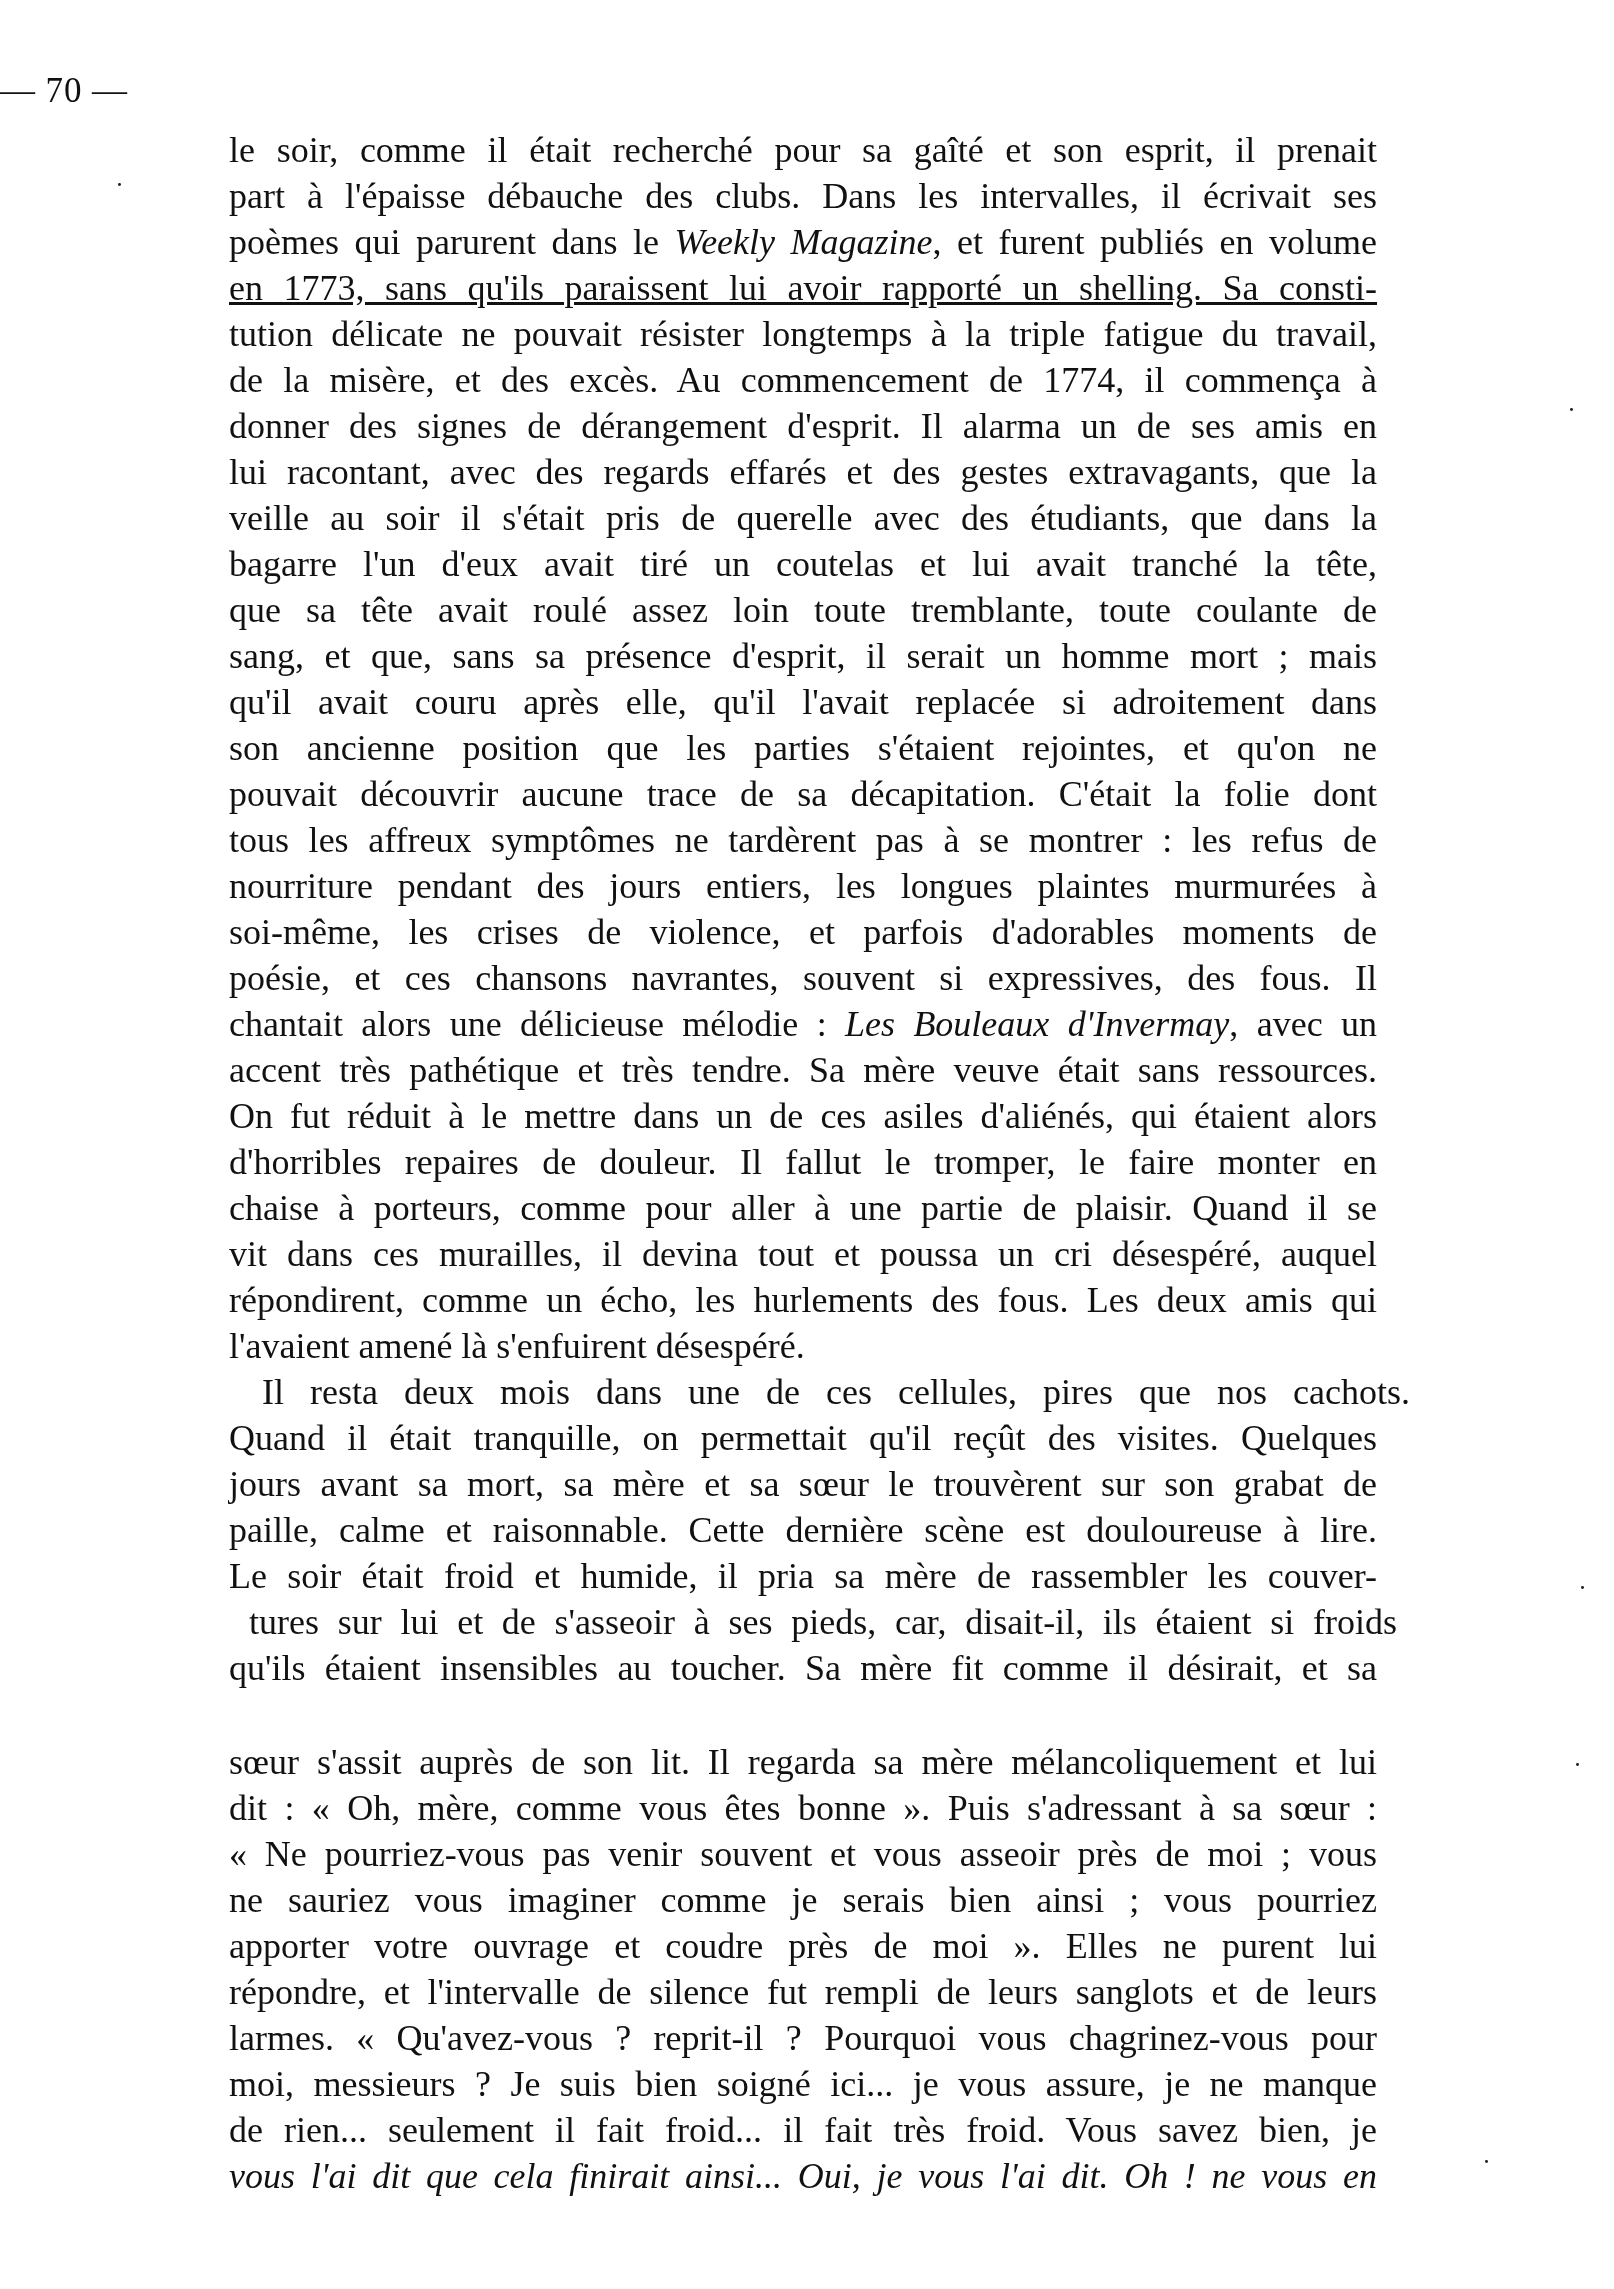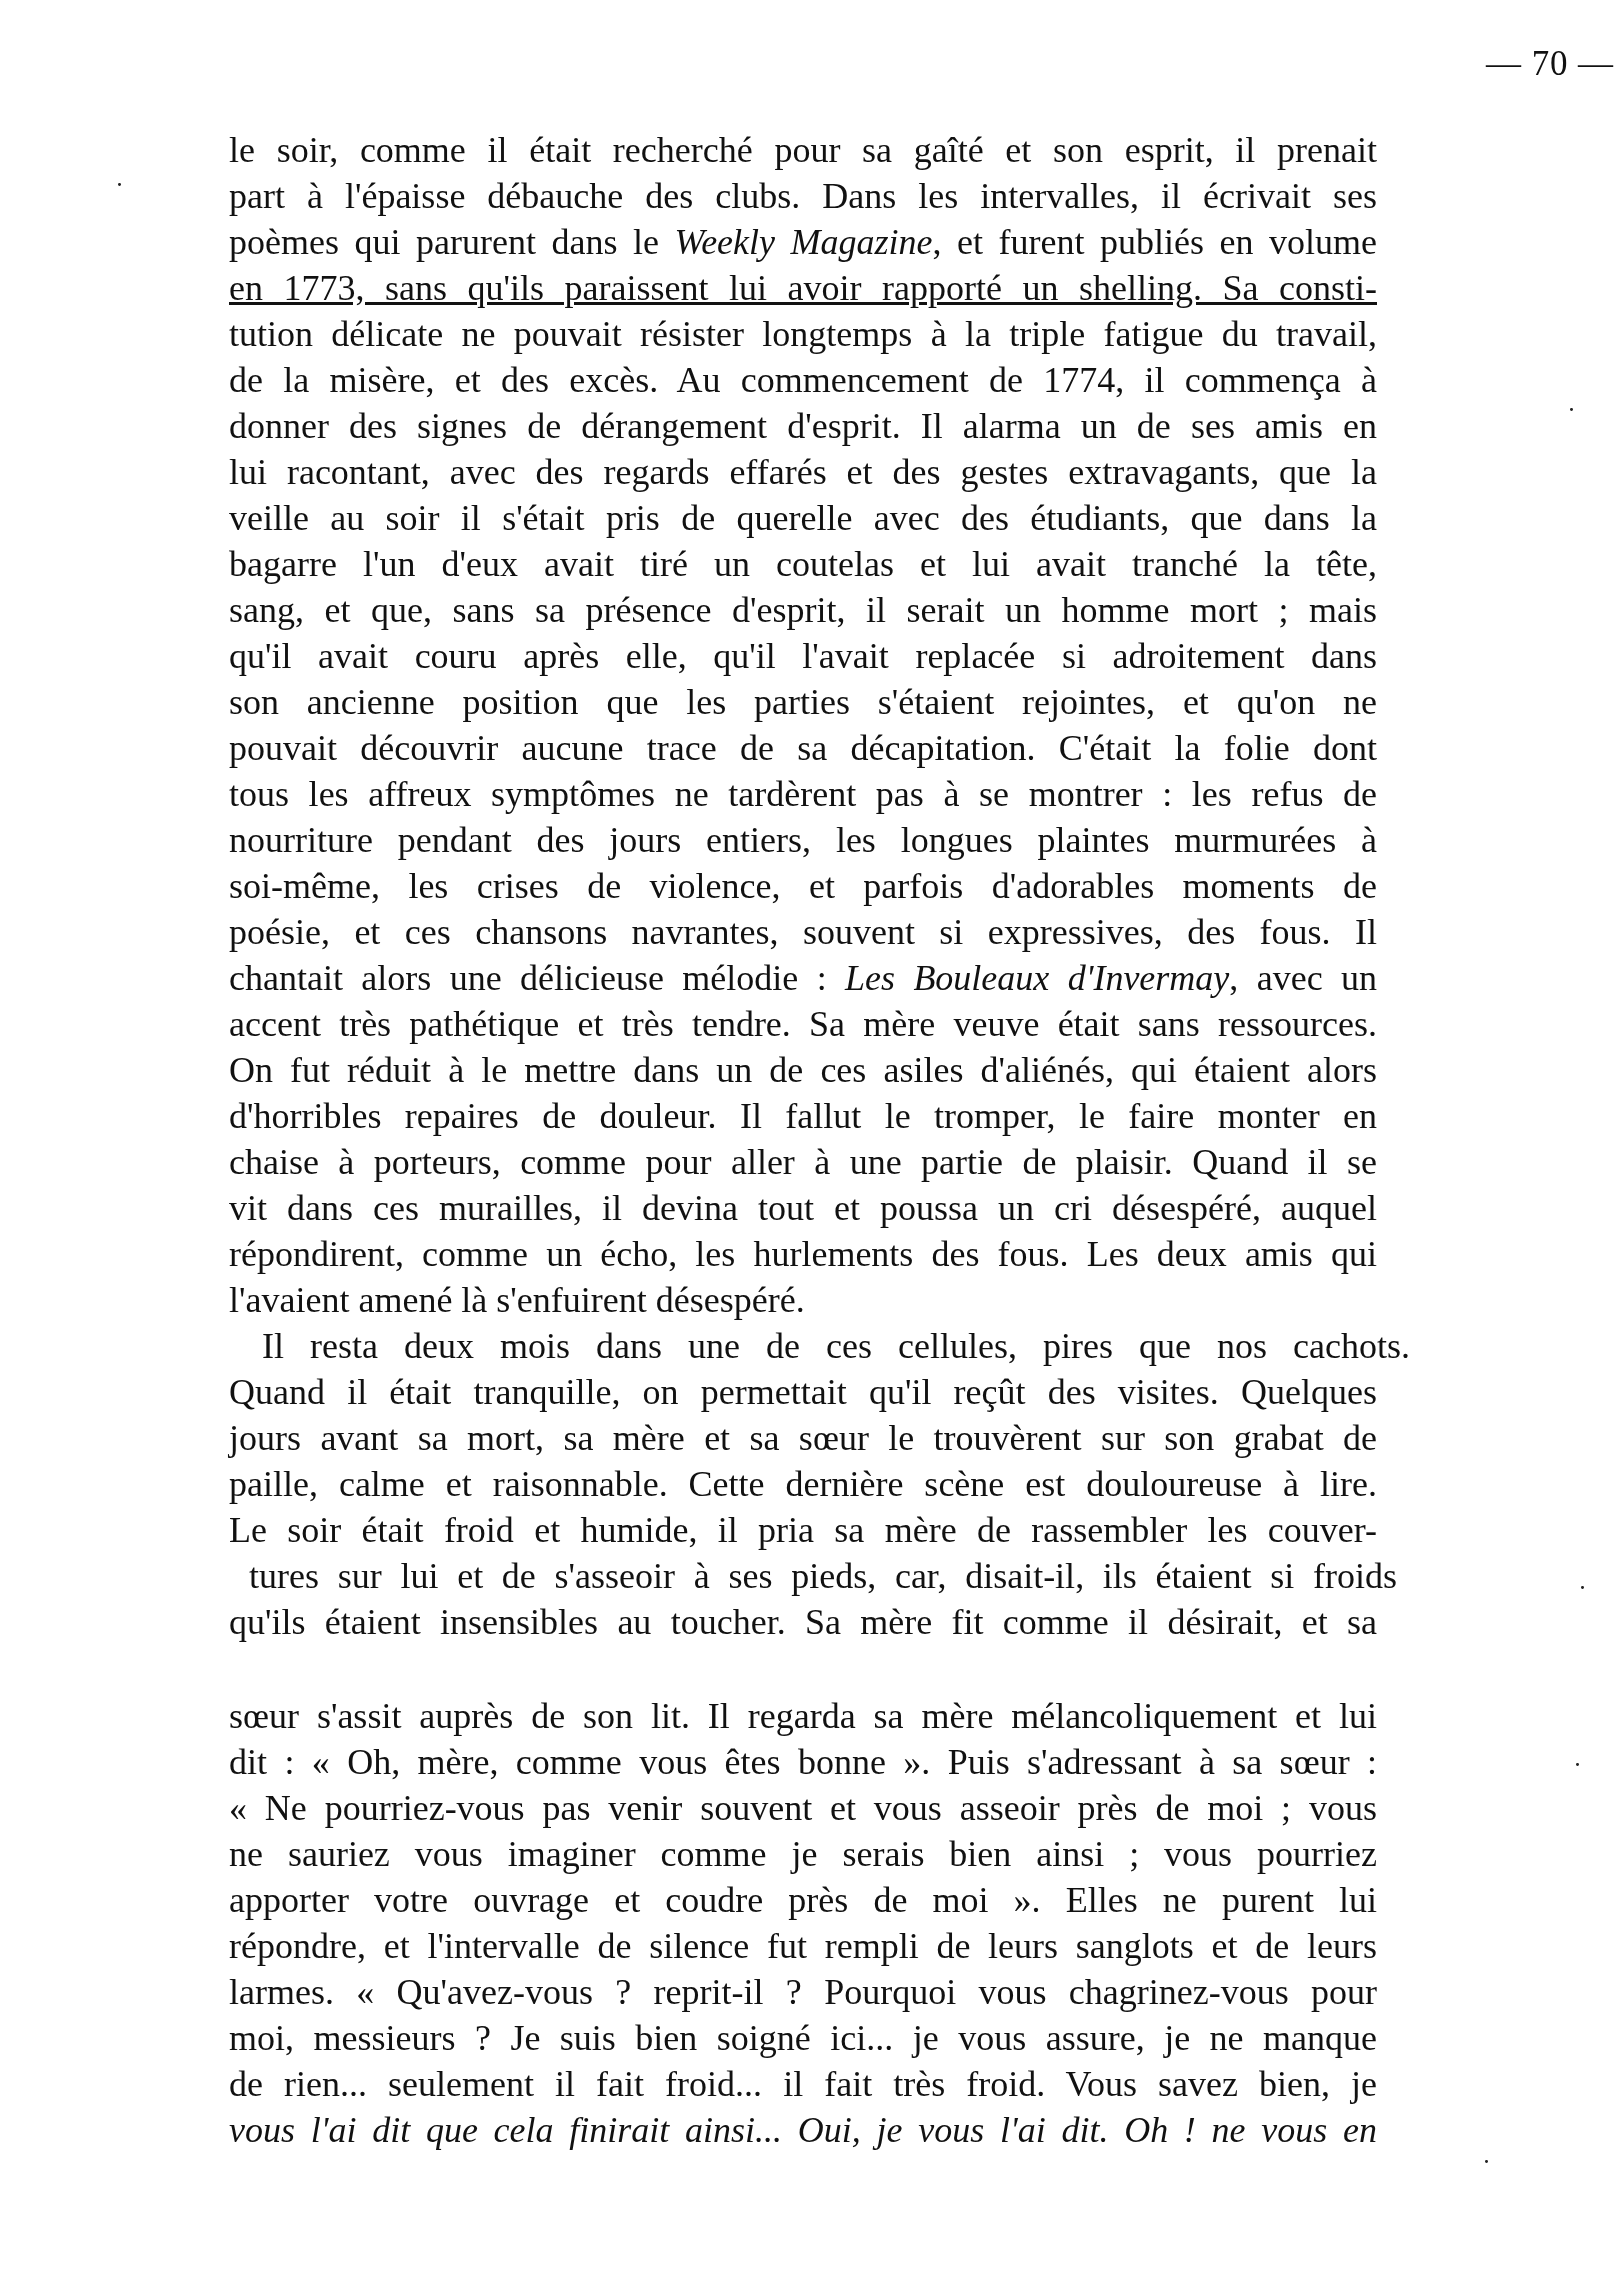--- a/index.html
+++ b/index.html
@@ -10,24 +10,24 @@
     body {
       width: 1614px;
       height: 2290px;
       position: relative;
       overflow: hidden;
       color: #111111;
       font-family: "Liberation Serif", "DejaVu Serif", serif;
     }
     .page-number {
       position: absolute;
-      top: 44px;
+      top: 71px;
       left: 0;
       width: 1614px;
-      text-align: right;
+      text-align: left;
       font-size: 35px;
       letter-spacing: 0.9px;
     }
     .text-block {
       position: absolute;
       top: 127px;
       left: 229px;
       width: 1148px;
     }
     .line {
@@ -66,20 +66,21 @@
       <div class="line" style="display: block; width: 1148px; text-align-last: justify;"><span>le soir, comme il était recherché pour sa gaîté et son esprit, il prenait</span></div>
       <div class="line" style="display: block; width: 1148px; text-align-last: justify;"><span>part à l'épaisse débauche des clubs. Dans les intervalles, il écrivait ses</span></div>
       <div class="line" style="display: block; width: 1148px; text-align-last: justify;"><span>poèmes qui parurent dans le </span><em>Weekly Magazine</em><span>, et furent publiés en volume</span></div>
       <div class="line" style="display: block; width: 1148px; text-align-last: justify; text-decoration: underline;"><span>en 1773, sans qu'ils paraissent lui avoir rapporté un shelling. Sa consti-</span></div>
       <div class="line" style="display: block; width: 1148px; text-align-last: justify;"><span>tution délicate ne pouvait résister longtemps à la triple fatigue du travail,</span></div>
       <div class="line" style="display: block; width: 1148px; text-align-last: justify;"><span>de la misère, et des excès. Au commencement de 1774, il commença à</span></div>
       <div class="line" style="display: block; width: 1148px; text-align-last: justify;"><span>donner des signes de dérangement d'esprit. Il alarma un de ses amis en</span></div>
       <div class="line" style="display: block; width: 1148px; text-align-last: justify;"><span>lui racontant, avec des regards effarés et des gestes extravagants, que la</span></div>
       <div class="line" style="display: block; width: 1148px; text-align-last: justify;"><span>veille au soir il s'était pris de querelle avec des étudiants, que dans la</span></div>
       <div class="line" style="display: block; width: 1148px; text-align-last: justify;"><span>bagarre l'un d'eux avait tiré un coutelas et lui avait tranché la tête,</span></div>
+      <div class="line" style="display: block; width: 1148px; text-align-last: justify;"><span>que sa tête avait roulé assez loin toute tremblante, toute coulante de</span></div>
       <div class="line" style="display: block; width: 1148px; text-align-last: justify;"><span>sang, et que, sans sa présence d'esprit, il serait un homme mort ; mais</span></div>
       <div class="line" style="display: block; width: 1148px; text-align-last: justify;"><span>qu'il avait couru après elle, qu'il l'avait replacée si adroitement dans</span></div>
       <div class="line" style="display: block; width: 1148px; text-align-last: justify;"><span>son ancienne position que les parties s'étaient rejointes, et qu'on ne</span></div>
       <div class="line" style="display: block; width: 1148px; text-align-last: justify;"><span>pouvait découvrir aucune trace de sa décapitation. C'était la folie dont</span></div>
       <div class="line" style="display: block; width: 1148px; text-align-last: justify;"><span>tous les affreux symptômes ne tardèrent pas à se montrer : les refus de</span></div>
       <div class="line" style="display: block; width: 1148px; text-align-last: justify;"><span>nourriture pendant des jours entiers, les longues plaintes murmurées à</span></div>
       <div class="line" style="display: block; width: 1148px; text-align-last: justify;"><span>soi-même, les crises de violence, et parfois d'adorables moments de</span></div>
       <div class="line" style="display: block; width: 1148px; text-align-last: justify;"><span>poésie, et ces chansons navrantes, souvent si expressives, des fous. Il</span></div>
       <div class="line" style="display: block; width: 1148px; text-align-last: justify;"><span>chantait alors une délicieuse mélodie : </span><em>Les Bouleaux d'Invermay</em><span>, avec un</span></div>
       <div class="line" style="display: block; width: 1148px; text-align-last: justify;"><span>accent très pathétique et très tendre. Sa mère veuve était sans ressources.</span></div>

